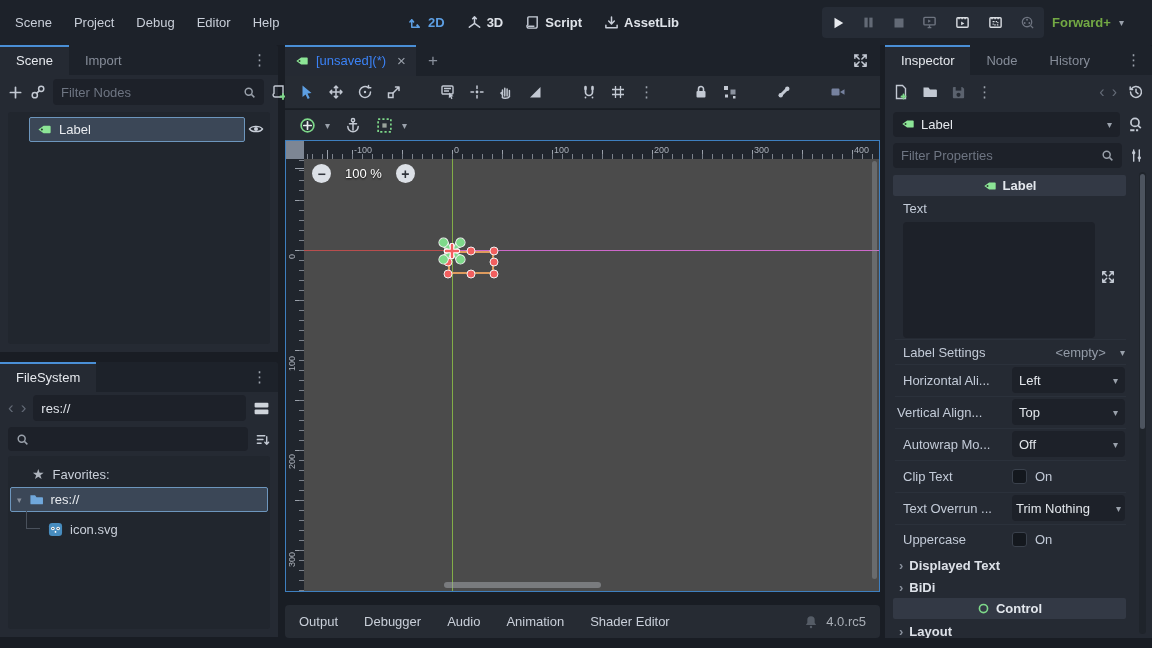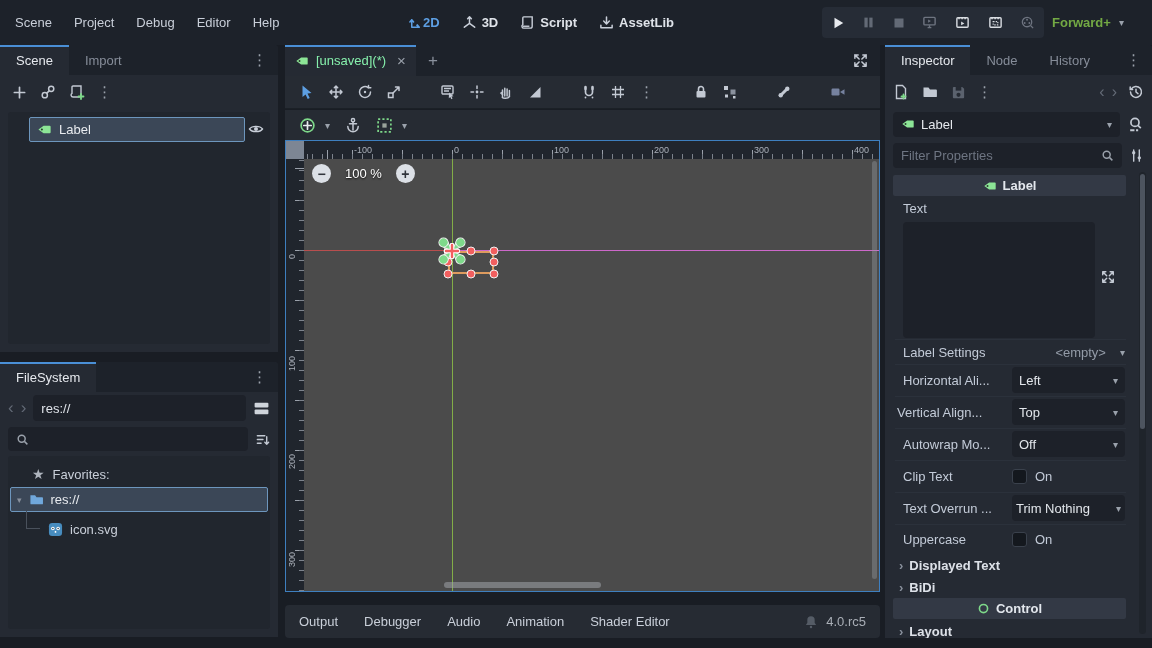--- a/index.html
+++ b/index.html
@@ -53,21 +53,21 @@
 
 <div class="abs row" style="left:0;top:0;width:1152px;height:45px;background:#1d222a;padding-left:4px">
   <div class="row">
     <span style="padding:0 11px">Scene</span>
     <span style="padding:0 11px">Project</span>
     <span style="padding:0 11px">Debug</span>
     <span style="padding:0 11px">Editor</span>
     <span style="padding:0 11px">Help</span>
   </div>
   <div class="abs row" style="left:408px;top:0;height:45px;gap:22px">
-    <span class="row" style="color:#5d9fe3;font-weight:bold">
+    <span class="row" style="gap:5px;color:#5d9fe3;font-weight:bold">
       <span class="ibtn">
           <svg width="15" height="15" viewBox="0 0 16 16" fill="none" stroke="#5d9fe3" stroke-width="1.6" stroke-linecap="round">
             <path d="M4 13V5M4 13h8M4 5l-2 2.5M4 5l2 2.5M12 13l-2.5-2M12 13l-2-2.5"></path>
           </svg>
         </span>
       <span>2D</span>
     </span>
     <span class="row" style="gap:5px;color:#dfe3e9;font-weight:bold">
       <span class="ibtn">
           <svg width="15" height="15" viewBox="0 0 16 16" fill="none" stroke="#c9cfd9" stroke-width="1.6" stroke-linecap="round">
@@ -164,20 +164,29 @@
           <path d="M8 2.5v11M2.5 8h11"></path>
         </svg>
       </span>
     <span class="ibtn" style="width:22px">
         <svg width="16" height="16" viewBox="0 0 16 16" fill="none" stroke="#c3c9d3" stroke-width="1.5">
           <circle cx="4.8" cy="11.2" r="2.6"></circle>
           <circle cx="11.2" cy="4.8" r="2.6"></circle>
           <path d="M6.6 9.4l2.8-2.8"></path>
         </svg>
       </span>
+    <div class="field" style="flex:1">
+      <input placeholder="Filter Nodes" style="">
+      <span class="ibtn">
+          <svg width="13" height="13" viewBox="0 0 16 16" fill="none" stroke="#9aa1ab" stroke-width="1.8">
+            <circle cx="7" cy="7" r="4.3"></circle>
+            <path d="M10.3 10.3L14 14"></path>
+          </svg>
+        </span>
+    </div>
     <span class="ibtn" style="width:22px">
         <svg width="16" height="16" viewBox="0 0 16 16" fill="none">
           <path d="M5 2h7v9a2 2 0 0 1-2 2H4a2 2 0 0 1-1-3.7V3a1 1 0 0 1 1-1z" stroke="#c3c9d3" stroke-width="1.4"></path>
           <path d="M12 10v5M9.5 12.5h5" stroke="#7ed98a" stroke-width="1.8" stroke-linecap="round"></path>
         </svg>
       </span>
     <span class="tab-dots" style="margin:0;padding:0 2px">⋮</span>
   </div>
   <div class="tree" style="top:67px;height:232px">
     <div class="selrow row" style="position:absolute;left:21px;top:5px;width:216px;height:25px;gap:7px;padding-left:7px">
@@ -265,21 +274,21 @@
 </div>
 
 <div class="abs tabbar" style="left:285px;top:45px;width:595px;height:31px;border-radius:0">
   <div class="tab active" style="gap:7px;padding:0 10px">
     <span class="ibtn">
         <svg width="14" height="14" viewBox="0 0 16 16">
           <path d="M14.5 5v6a1 1 0 0 1-1 1H7L1.5 8 7 4h6.5a1 1 0 0 1 1 1z" fill="#8ce596"></path>
           <circle cx="5.2" cy="8" r="1.1" fill="#2a3b2e"></circle>
         </svg>
       </span>
-    <span style="color:#86efac">[unsaved](*)</span>
+    <span style="color:#3b82f6">[unsaved](*)</span>
     <span style="color:#9aa1ab;font-size:15px;margin-left:4px">×</span>
   </div>
   <span class="ibtn" style="width:34px;color:#8a919d;font-size:17px">
       <span>+</span>
     </span>
   <span class="ibtn" style="margin-left:auto;padding:0 12px">
       <svg width="15" height="15" viewBox="0 0 16 16" fill="none" stroke="#c3c9d3" stroke-width="1.6" stroke-linecap="round">
         <path d="M9.5 6.5L14 2M14 2h-3.5M14 2v3.5M6.5 9.5L2 14M2 14h3.5M2 14v-3.5M9.5 9.5L14 14M14 14v-3.5M14 14h-3.5M6.5 6.5L2 2M2 2v3.5M2 2h3.5"></path>
       </svg>
     </span>

